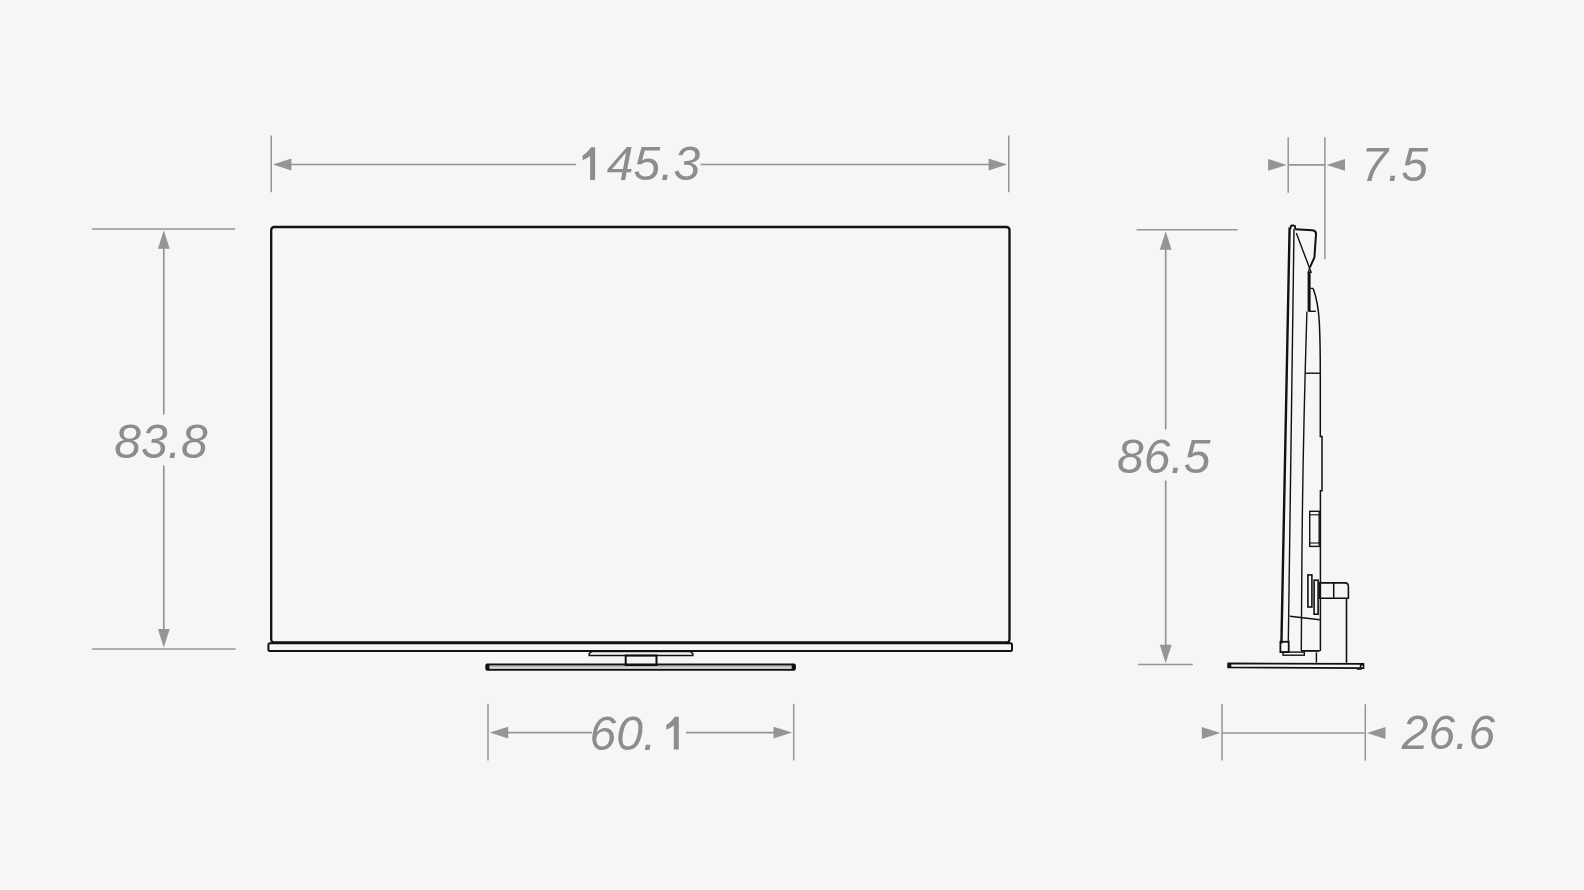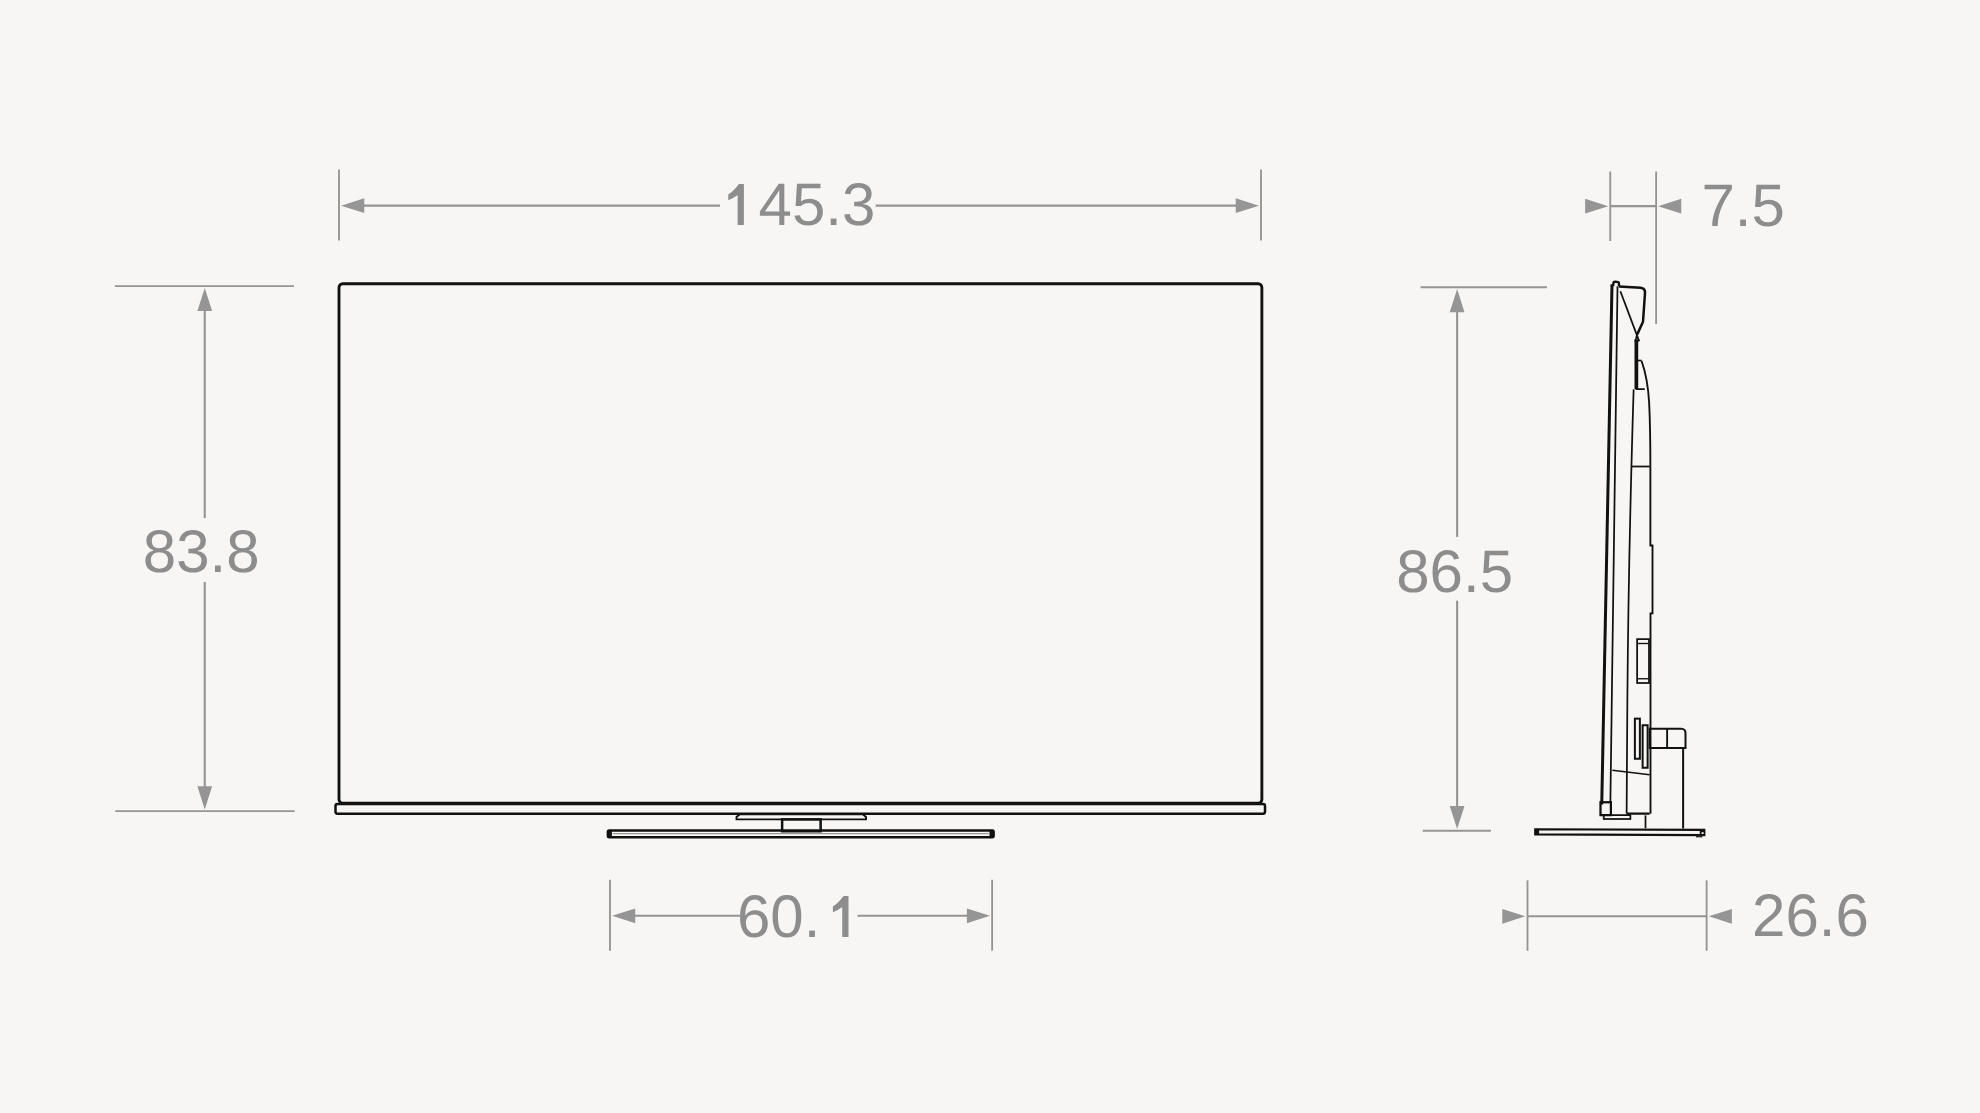--- a/index.html
+++ b/index.html
@@ -1,16 +1,16 @@
 <!DOCTYPE html>
 <html><head>
 <meta charset="utf-8">
 <style>
   html,body{margin:0;padding:0;background:#f7f6f4;}
-  .stage{position:relative;width:1584px;height:890px;background:#f7f6f4;overflow:hidden;}
+  .stage{position:relative;width:1584px;height:890px;background:#f7f6f4;overflow:hidden;font-style:italic;}
   svg{display:block;}
   text{font-family:"Liberation Sans",sans-serif;fill:#8d8d8d;}
 </style>
 </head>
 <body>
 
 <div class="stage">
 <svg width="1584" height="890" viewBox="0 0 1584 890">
 
   <rect x="0" y="0" width="1584" height="890" fill="#f7f6f4"></rect>

